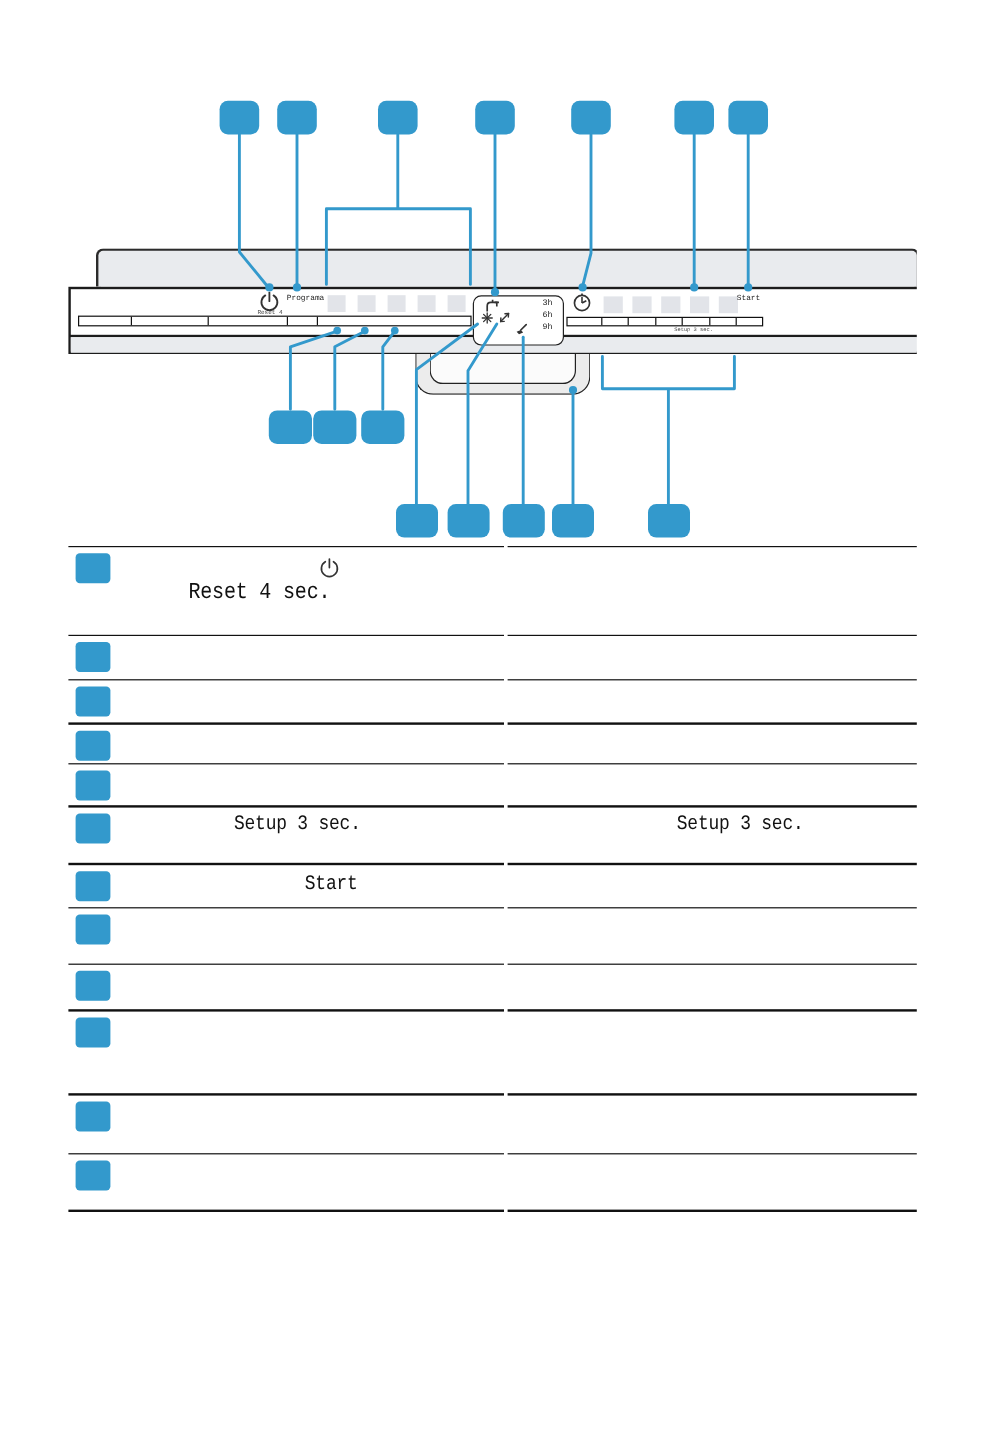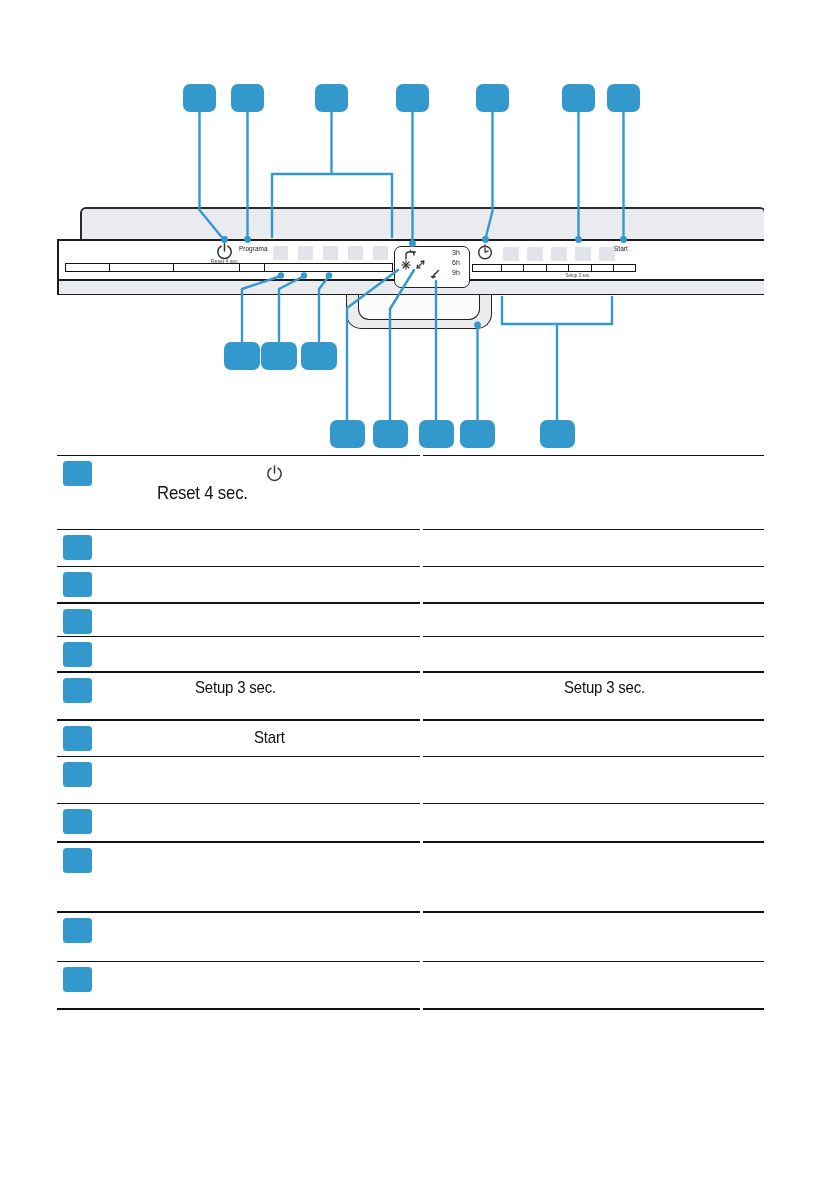--- a/index.html
+++ b/index.html
@@ -1,17 +1,17 @@
 <!DOCTYPE html>
 <html><head>
 <meta charset="utf-8">
 <style>
   html,body{margin:0;padding:0;background:#fff;}
   .page{position:relative;width:764px;height:1191px;background:#fff;overflow:hidden;
-        font-family:Liberation Sans, sans-serif;color:#1a1a1a;}
+        font-family:Liberation Mono, monospace;color:#1a1a1a;}
   .abs{position:absolute;}
 
   
   .topbar{left:80px;top:207px;width:686px;height:32px;background:#e9ebee;
           border:2px solid #2b2b2b;border-bottom:none;border-radius:6px 6px 0 0;box-sizing:border-box;}
   .panel{left:57px;top:239px;width:729px;height:56px;background:#fff;
          border:2px solid #1c1c1c;box-sizing:border-box;}
   .panel-divline{left:58px;top:279px;width:727px;height:2px;background:#1c1c1c;}
   .panel-graystrip{left:59px;top:281px;width:725px;height:12.5px;background:#e9ebee;}
   .pbtn{width:15px;height:14px;background:#e2e4e9;}

